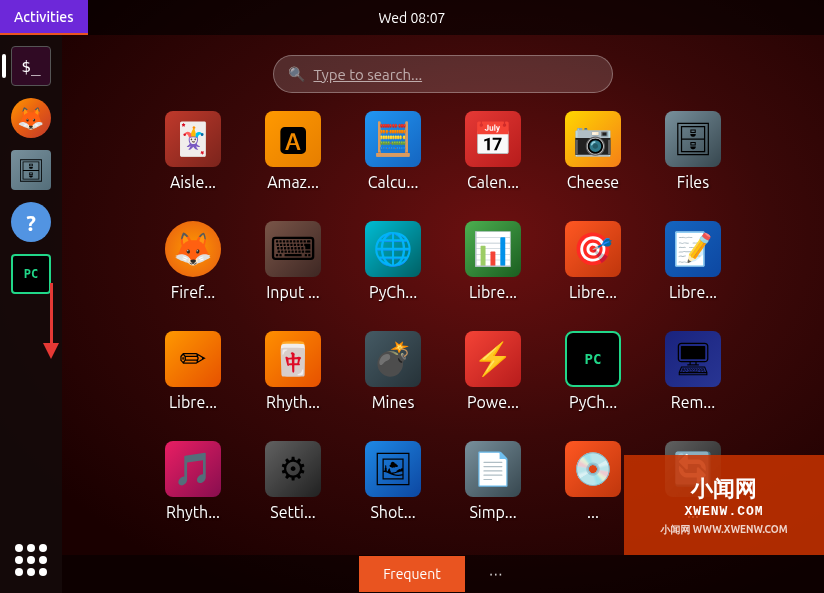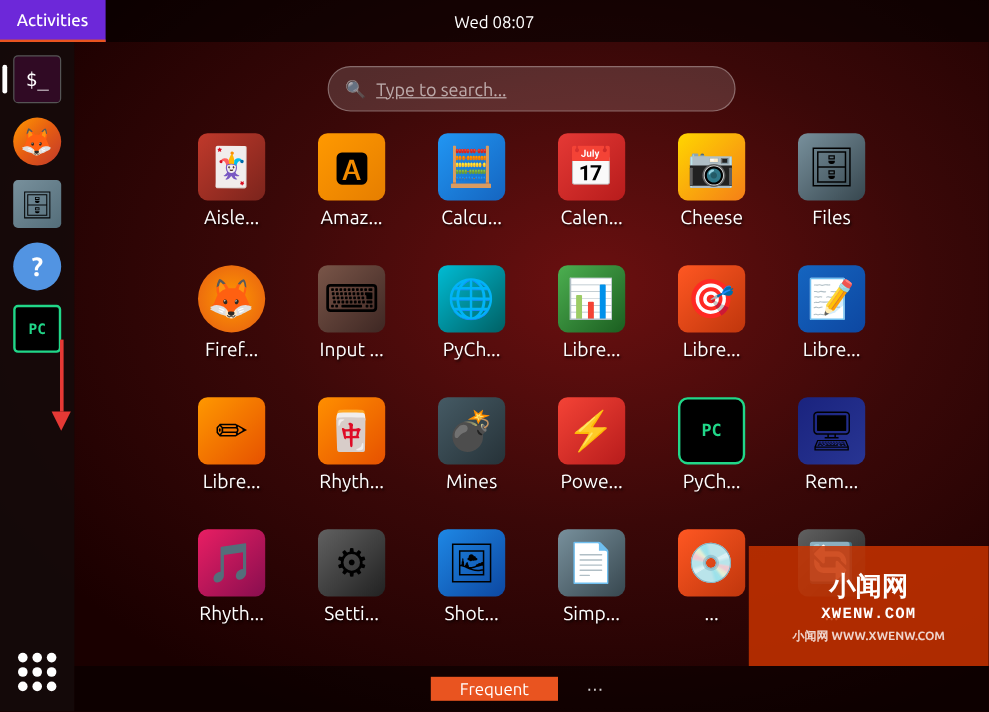--- a/index.html
+++ b/index.html
@@ -266,21 +266,21 @@
       height: 38px;
       background: rgba(0,0,0,0.5);
       display: flex;
       align-items: center;
       justify-content: center;
       gap: 0;
       z-index: 10;
     }
     .bottom-tab {
       padding: 0 24px;
-      height: 20px;
+      height: 36px;
       display: flex;
       align-items: center;
       color: rgba(255,255,255,0.8);
       font-size: 14px;
       cursor: pointer;
     }
     .bottom-tab.active {
       background: #e95420;
       color: white;
     }

